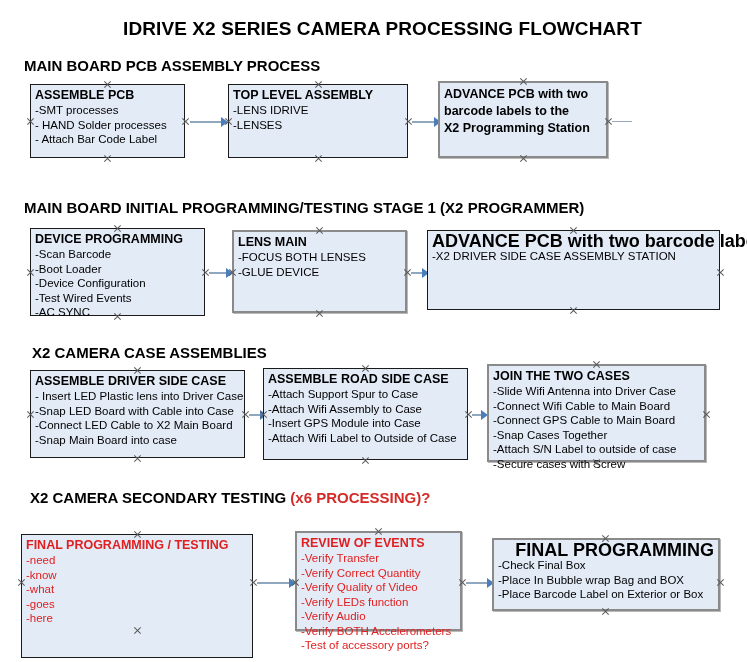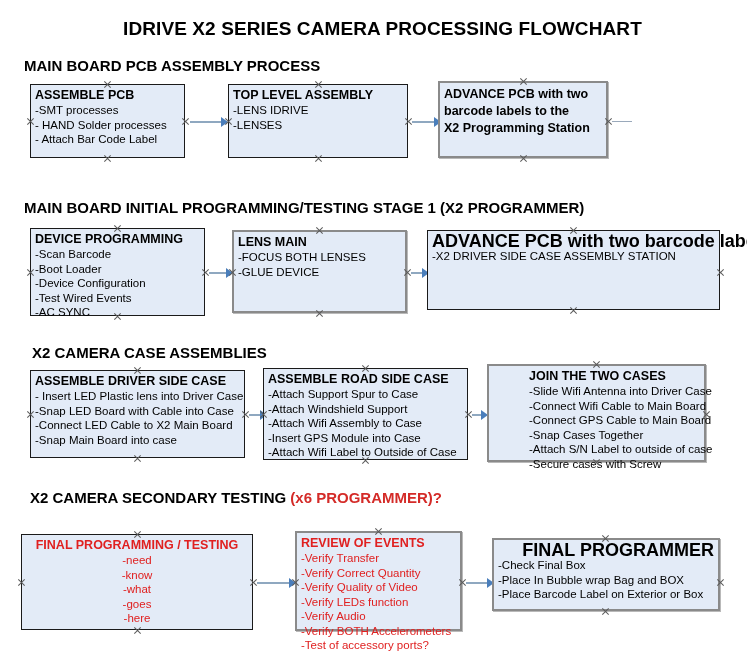--- a/index.html
+++ b/index.html
@@ -227,54 +227,53 @@
   <div class="handle" style="left:26px; top:410px;"></div>
   <div class="handle" style="left:241px; top:410px;"></div>
 
   <div class="arrow-line" style="left:249px; top:414px; width:12px;"></div>
   <div class="arrow-head" style="left:260px; top:410px;"></div>
 
   <div class="abs node plain-dark" style="left:263px; top:368px; width:205px; height:92px;">
     <div class="node-body">
       <div class="node-head">ASSEMBLE ROAD SIDE CASE</div>
       <div class="node-line">-Attach Support Spur to Case</div>
-      <div class="node-line">-Attach Windshield Support</div>
       <div class="node-line">-Attach Wifi Assembly to Case</div>
       <div class="node-line">-Insert GPS Module into Case</div>
       <div class="node-line">-Attach Wifi Label to Outside of Case</div>
     </div>
   </div>
   <div class="handle" style="left:361px; top:364px;"></div>
   <div class="handle" style="left:361px; top:456px;"></div>
   <div class="handle" style="left:259px; top:410px;"></div>
   <div class="handle" style="left:464px; top:410px;"></div>
 
   <div class="arrow-line" style="left:472px; top:414px; width:10px;"></div>
   <div class="arrow-head" style="left:481px; top:410px;"></div>
 
-  <div class="abs node thick" style="left:487px; top:364px; width:219px; height:98px;padding-left:36px;">
+  <div class="abs node thick" style="left:487px; top:364px; width:219px; height:98px;">
     <div class="node-body">
       <div class="node-head">JOIN THE TWO CASES</div>
       <div class="node-line">-Slide Wifi Antenna into Driver Case</div>
       <div class="node-line">-Connect Wifi Cable to Main Board</div>
       <div class="node-line">-Connect GPS Cable to Main Board</div>
       <div class="node-line">-Snap Cases Together</div>
       <div class="node-line">-Attach S/N Label to outside of case</div>
       <div class="node-line">-Secure cases with Screw</div>
     </div>
   </div>
   <div class="handle" style="left:592px; top:360px;"></div>
   <div class="handle" style="left:592px; top:458px;"></div>
   <div class="handle" style="left:702px; top:410px;"></div>
 
   <div class="abs section-title" style="left:30px; top:489px;">
-    <span>X2 CAMERA SECONDARY TESTING </span><span class="accent">(x6 PROGRAMMER)?</span>
-  </div>
-
-  <div class="abs node plain-dark" style="left:21px; top:534px; width:232px; height:96px;text-align:center;">
+    <span>X2 CAMERA SECONDARY TESTING </span><span class="accent">(x6 PROCESSING)?</span>
+  </div>
+
+  <div class="abs node plain-dark" style="left:21px; top:534px; width:232px; height:124px;">
     <div class="node-body">
       <div class="node-head red-head">FINAL PROGRAMMING / TESTING</div>
       <div class="node-line red-text">-need</div>
       <div class="node-line red-text">-know</div>
       <div class="node-line red-text">-what</div>
       <div class="node-line red-text">-goes</div>
       <div class="node-line red-text">-here</div>
     </div>
   </div>
   <div class="handle" style="left:133px; top:530px;"></div>
@@ -299,21 +298,21 @@
   </div>
   <div class="handle" style="left:374px; top:527px;"></div>
   <div class="handle" style="left:291px; top:578px;"></div>
   <div class="handle" style="left:458px; top:578px;"></div>
 
   <div class="arrow-line" style="left:466px; top:582px; width:22px;"></div>
   <div class="arrow-head" style="left:487px; top:578px;"></div>
 
   <div class="abs node thick" style="left:492px; top:538px; width:228px; height:73px;">
     <div class="node-body">
-      <div class="node-head big">FINAL PROGRAMMER</div>
+      <div class="node-head big">FINAL PROGRAMMING</div>
       <div class="node-line"> -Check Final Box</div>
       <div class="node-line">-Place In Bubble wrap Bag and BOX</div>
       <div class="node-line">-Place Barcode Label on Exterior or Box</div>
     </div>
   </div>
   <div class="handle" style="left:601px; top:534px;"></div>
   <div class="handle" style="left:601px; top:607px;"></div>
   <div class="handle" style="left:716px; top:578px;"></div>
 
 </div>

